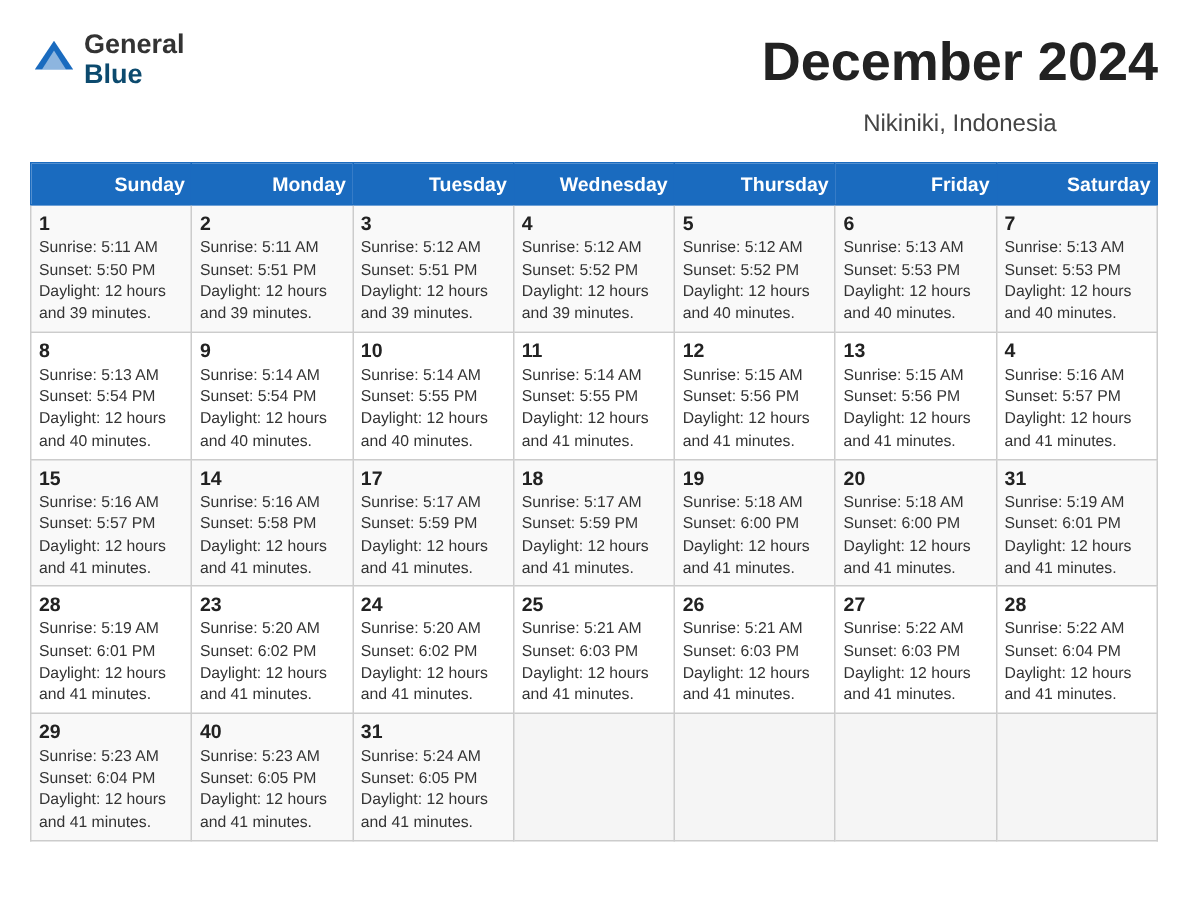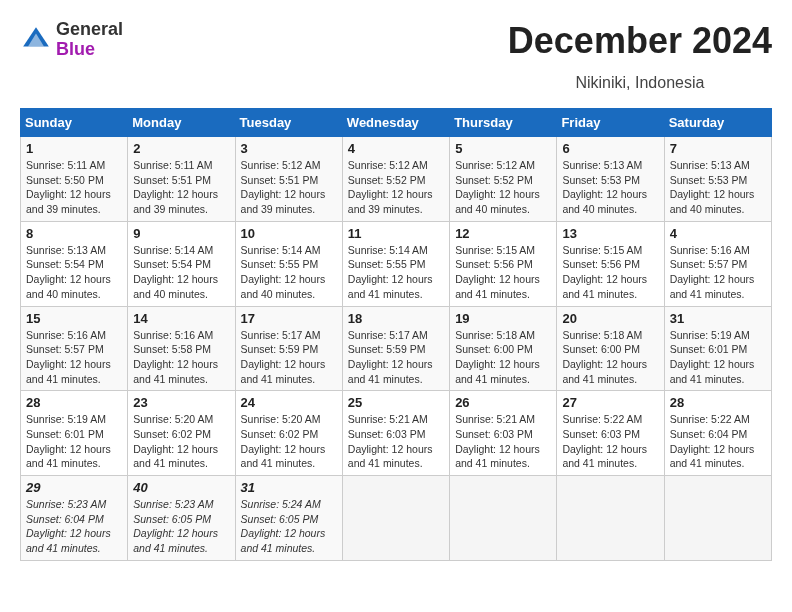--- a/index.html
+++ b/index.html
@@ -28,21 +28,21 @@
     }
     .logo-general {
       font-size: 18px;
       font-weight: bold;
       color: #333;
       text-align: center;
     }
     .logo-blue {
       font-size: 18px;
       font-weight: bold;
-      color: #a21caf;
+      color: #0c4a6e;
     }
     .logo-icon {
       width: 32px;
       height: 32px;
     }
     .title-block {
       text-align: center;
     }
     .month-title {
       font-size: 36px;
@@ -56,21 +56,21 @@
     }
     .calendar {
       width: 100%;
       border-collapse: collapse;
       font-size: 11px;
     }
     .calendar th {
       background: #1a6bbf;
       color: #fff;
       padding: 6px 4px;
-      text-align: left;
+      text-align: right;
       font-size: 13px;
       font-weight: bold;
       border: 1px solid #1a6bbf;
     }
     .calendar td {
       border: 1px solid #ccc;
       vertical-align: top;
       padding: 4px 5px;
       width: 107px;
       min-height: 80px;
@@ -92,21 +92,20 @@
     .day-info {
       font-size: 10.5px;
       color: #333;
       line-height: 1.4;
     }
     .empty-cell {
       background: #f5f5f5 !important;
     }
     .last-row td {
       min-height: 60px;
-      font-style: italic;
     }
   </style>
 </head>
 <body>
 
 <div class="header">
   <div class="logo">
     <svg class="logo-icon" viewBox="0 0 40 40">
       <polygon points="20,4 36,28 4,28" fill="#1a6bbf"></polygon>
       <polygon points="20,12 30,28 10,28" fill="#fff" opacity="0.5"></polygon>

